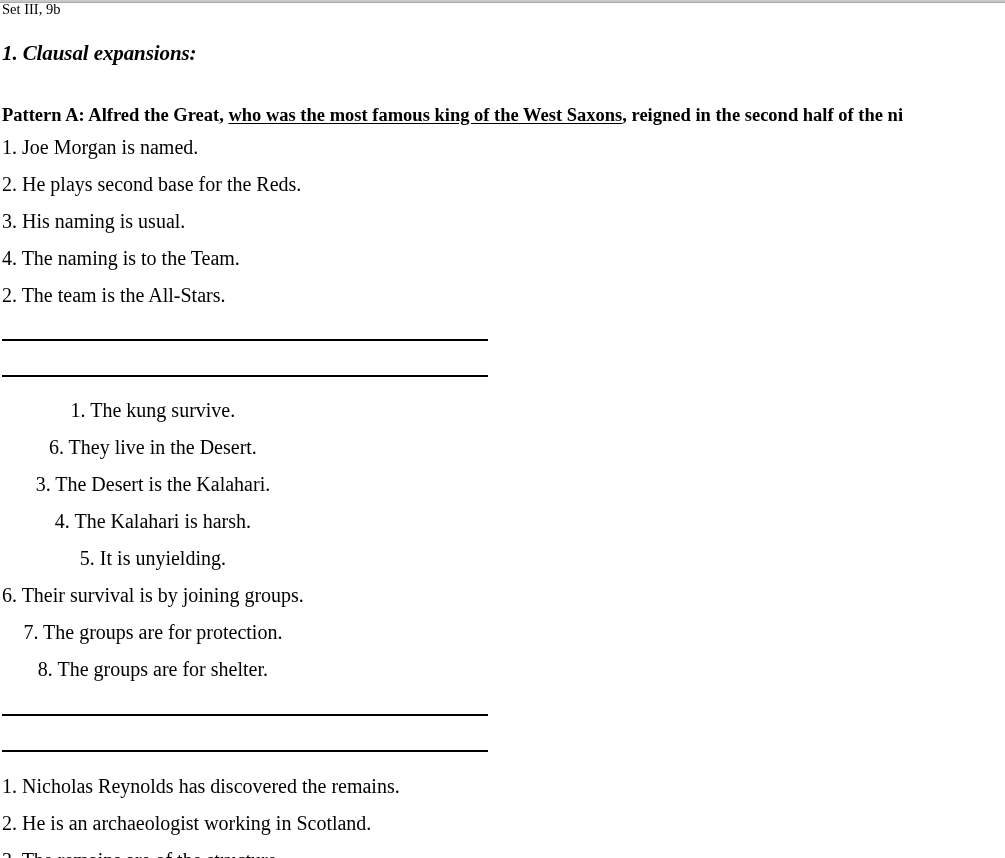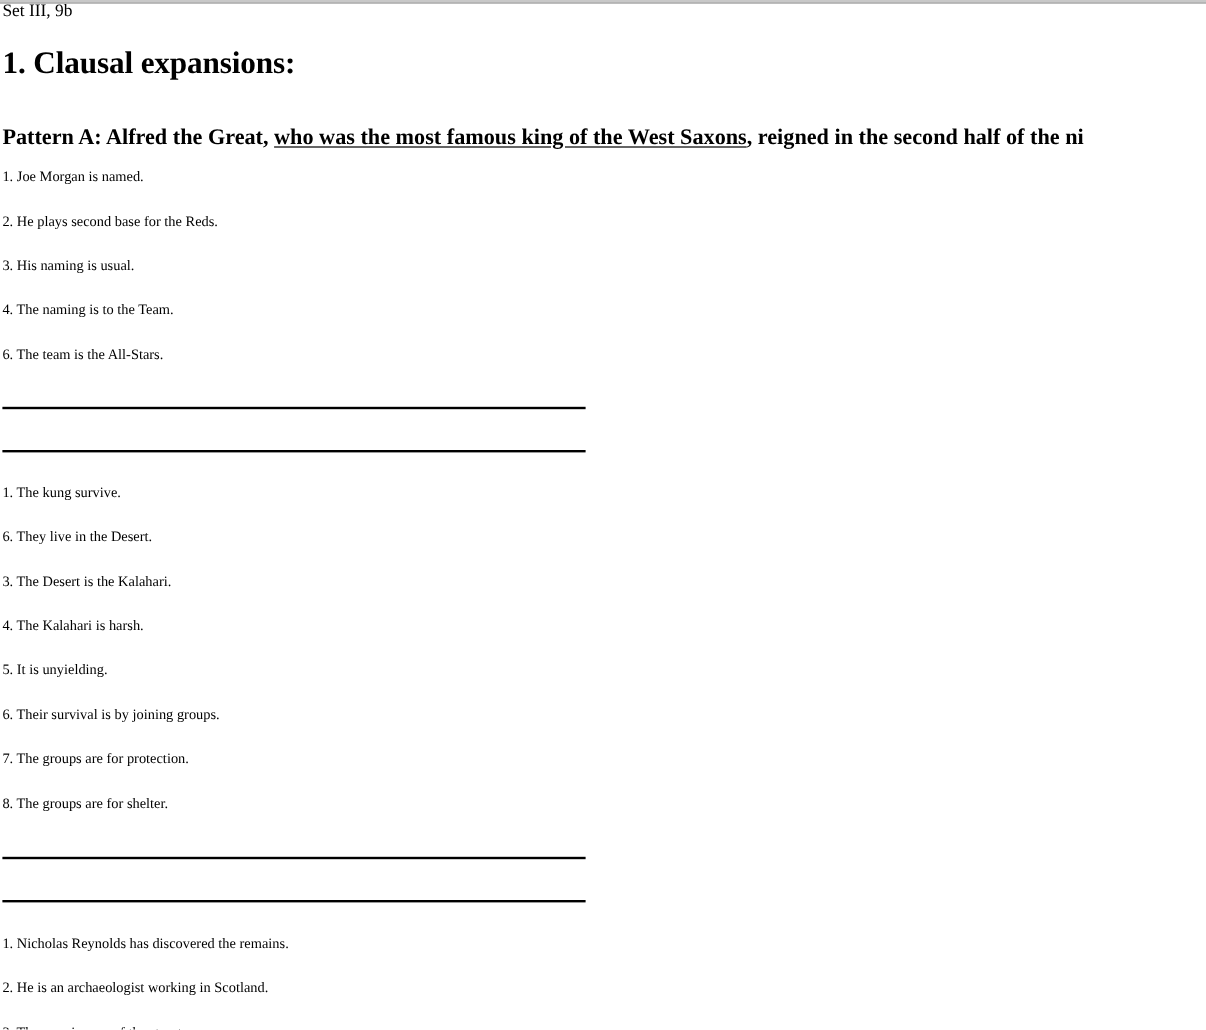--- a/index.html
+++ b/index.html
@@ -44,25 +44,26 @@
     top: 0px;
     font-size: 14.5px;
     line-height: 18px;
     white-space: nowrap;
   }
 
   .section-heading {
     position: absolute;
     left: 2px;
     top: 38px;
-    font-size: 26px;
+    font-size: 21px;
     font-weight: bold;
     line-height: 30px;
     white-space: nowrap;
     letter-spacing: -0.1px;
+    font-style: italic;
   }
 
   .pattern-line {
     position: absolute;
     left: 2px;
     top: 104px;
     font-size: 18.5px;
     font-weight: bold;
     line-height: 22px;
     white-space: nowrap;
@@ -73,28 +74,28 @@
   }
 
   .ex-list {
     position: absolute;
     left: 2px;
     margin: 0;
     padding: 0;
     list-style: none;
   }
   .ex-list li {
-    font-size: 12px;
+    font-size: 20px;
     line-height: 20px;
     height: 37px;
     white-space: nowrap;
   }
 
   .list-1 { top: 137px; }
-  .list-2 { top: 400px; }
+  .list-2 { top: 400px; text-align: center; }
   .list-3 { top: 776px; }
 
   .rule-group {
     position: absolute;
     left: 2px;
     width: 486px;
   }
   .rules-1 { top: 325px; }
   .rules-2 { top: 700px; }
 
@@ -128,21 +129,21 @@
 
   <div class="pattern-line">
     <span>Pattern A: Alfred the Great, </span><span class="underlined">who was the most famous king of the West Saxons</span><span>, reigned in the second half of the ni</span>
   </div>
 
   <ul class="ex-list list-1">
     <li>1. Joe Morgan is named.</li>
     <li>2. He plays second base for the Reds.</li>
     <li>3. His naming is usual.</li>
     <li>4. The naming is to the Team.</li>
-    <li>6. The team is the All-Stars.</li>
+    <li>2. The team is the All-Stars.</li>
   </ul>
 
   <div class="rule-group rules-1">
     <div class="answer-rule"></div>
     <div class="answer-rule"></div>
   </div>
 
   <ul class="ex-list list-2">
     <li>1. The kung survive.</li>
     <li>6. They live in the Desert.</li>

